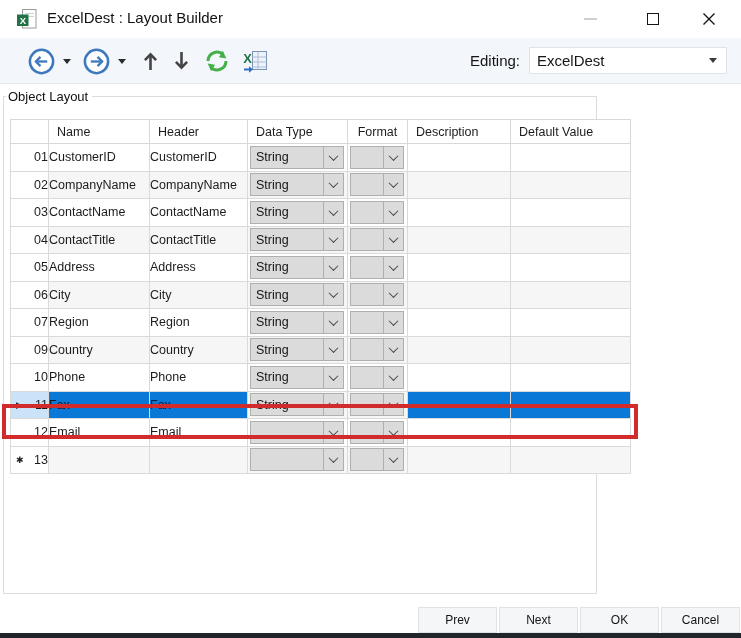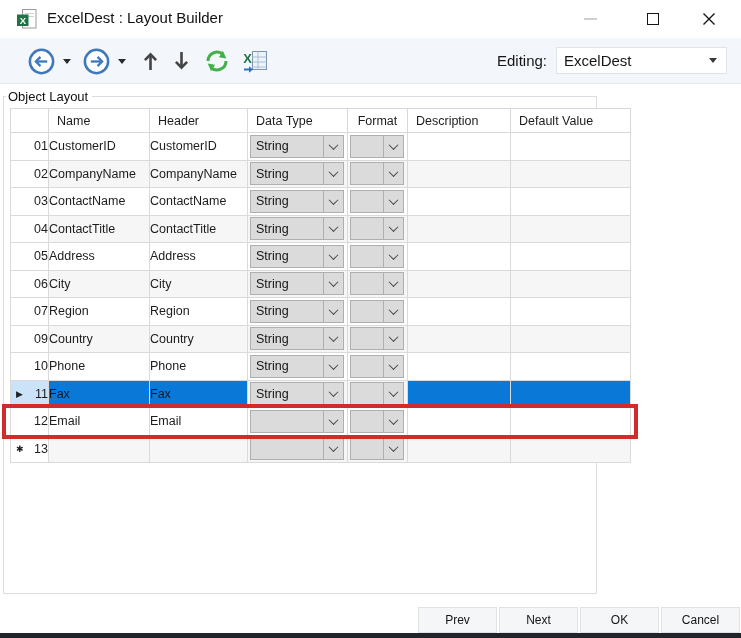--- a/index.html
+++ b/index.html
@@ -17,29 +17,29 @@
   .min-glyph{width:13px;height:2px;background:#cfcfcf;}
   .max-glyph{width:12px;height:12px;border:1.5px solid #151515;background:#fff;}
   
   .toolbar{position:absolute;left:0;top:38px;width:100%;height:46px;background:#f3f6fa;border-bottom:1px solid #e4e9ef;}
   .tb-left{position:absolute;left:28px;top:0;height:46px;display:flex;align-items:center;}
   .tb-item{display:flex;align-items:center;justify-content:center;cursor:pointer;}
   .caret{width:0;height:0;border-left:4px solid transparent;border-right:4px solid transparent;border-top:5px solid #2b2b2b;}
   .ml8{margin-left:8px;} .ml12{margin-left:12px;} .ml14{margin-left:14px;} .ml16{margin-left:16px;}
   .editing{position:absolute;right:14px;top:9px;display:flex;align-items:center;}
   .editing-label{font-size:15px;color:#151515;margin-right:9px;}
-  .editing-combo{width:171px;height:27px;background:#fff;border:1px solid #e0e4e9;display:flex;align-items:center;position:relative;cursor:pointer;}
+  .editing-combo{width:198px;height:27px;background:#fff;border:1px solid #e0e4e9;display:flex;align-items:center;position:relative;cursor:pointer;}
   .editing-value{font-size:15px;padding-left:7px;color:#151515;flex:1;}
   .combo-caret{width:0;height:0;border-left:4px solid transparent;border-right:4px solid transparent;border-top:5px solid #3a3a3a;margin-right:9px;}
   
   .groupbox{position:absolute;left:3px;top:96px;width:594px;height:498px;border:1px solid #d9dde2;background:#fff;}
   .groupbox-label{position:absolute;left:2px;top:-9px;background:#fff;padding:0 4px 0 2px;font-size:13px;color:#111;line-height:17px;}
   
   .grid-wrap{position:absolute;left:6px;top:11px;}
-  table.grid{border-collapse:collapse;table-layout:fixed;width:620px;font-size:12.5px;}
+  table.grid{border-collapse:collapse;table-layout:fixed;width:620px;font-size:12.5px;margin-top:11px;}
   table.grid th{height:24px;font-weight:normal;text-align:left;padding:0 0 0 8px;background:#fff;
     border:1px solid #d8d8d8;color:#1c1c1c;font-size:12.5px;}
   table.grid th.h-center{text-align:center;padding:0;}
   table.grid td{height:27.5px;border:1px solid #dadada;padding:0;background:#fff;overflow:hidden;}
   tbody tr:nth-child(even) td{background:#f6f6f6;}
   td.rownum{position:relative;text-align:right;padding-right:7px;background:#fff !important;color:#1c1c1c;}
   .row-indicator{position:absolute;left:5px;top:50%;transform:translateY(-50%);font-size:9px;color:#222;line-height:1;}
   td.txt{padding-left:7px;color:#1c1c1c;cursor:text;}
   tr.selected td.txt{background:#0a78d7 !important;color:#0f172a;}
   tr.selected td.rownum{background:#cbe3f8 !important;}

